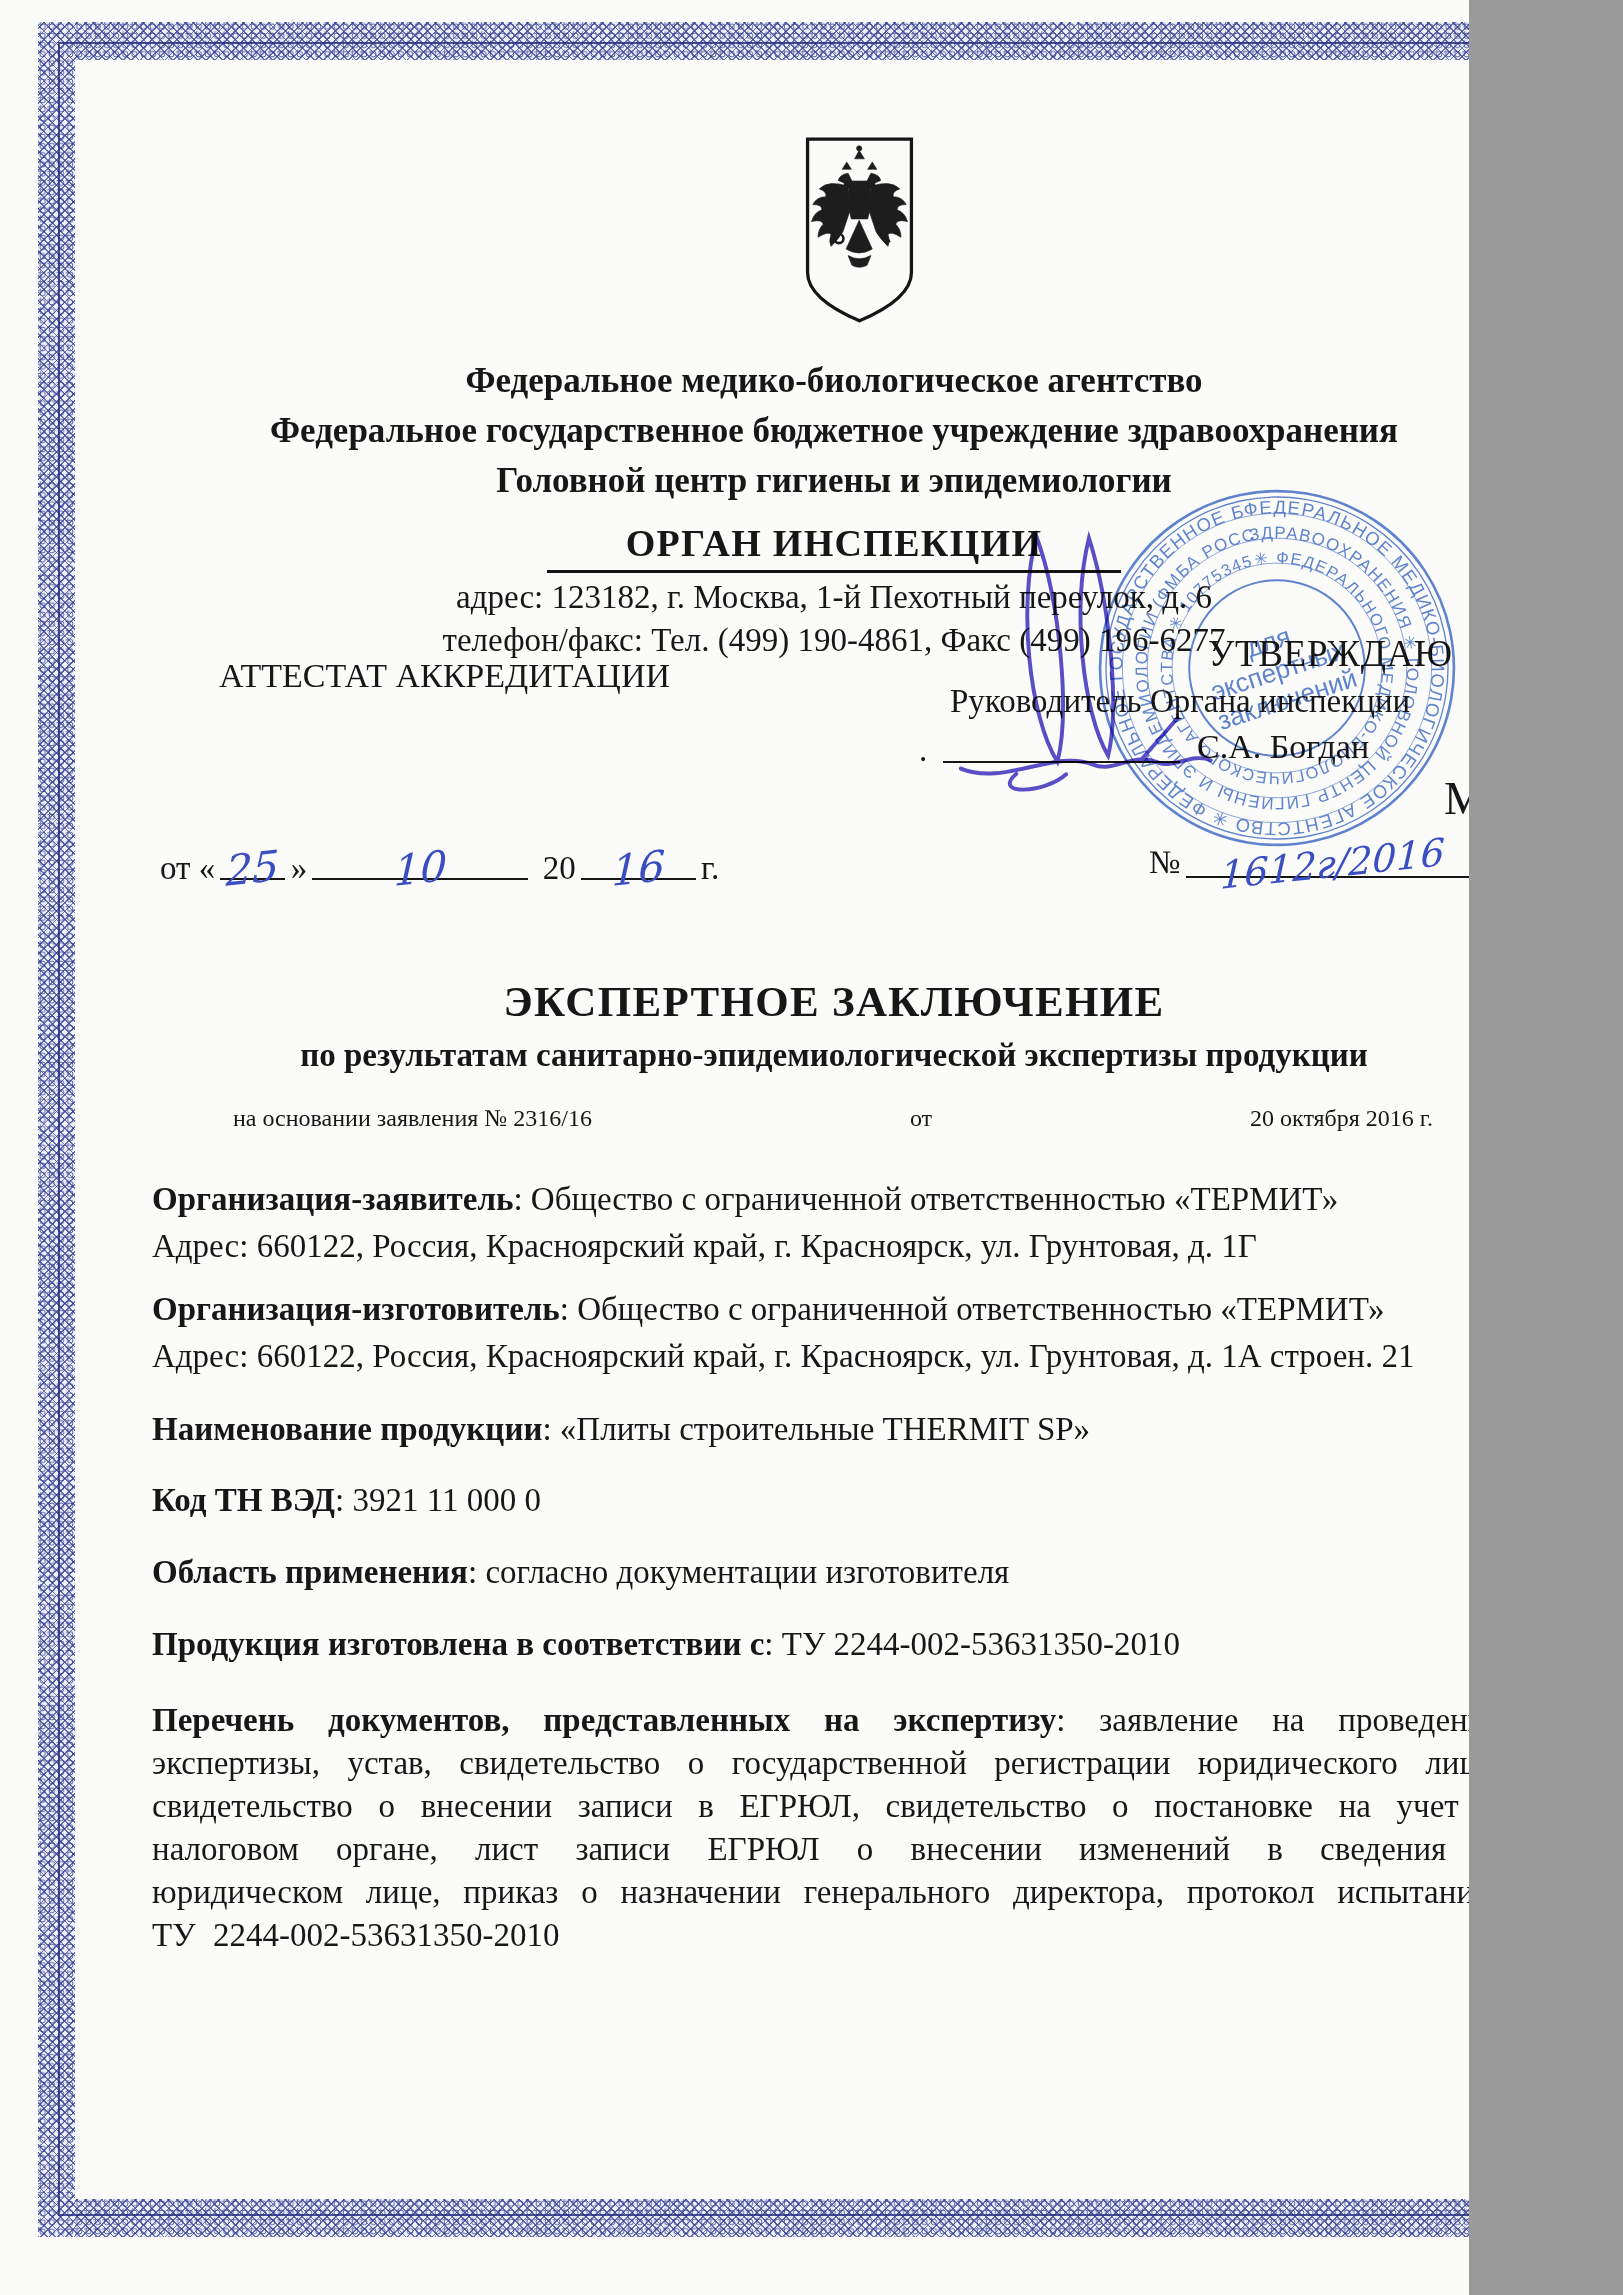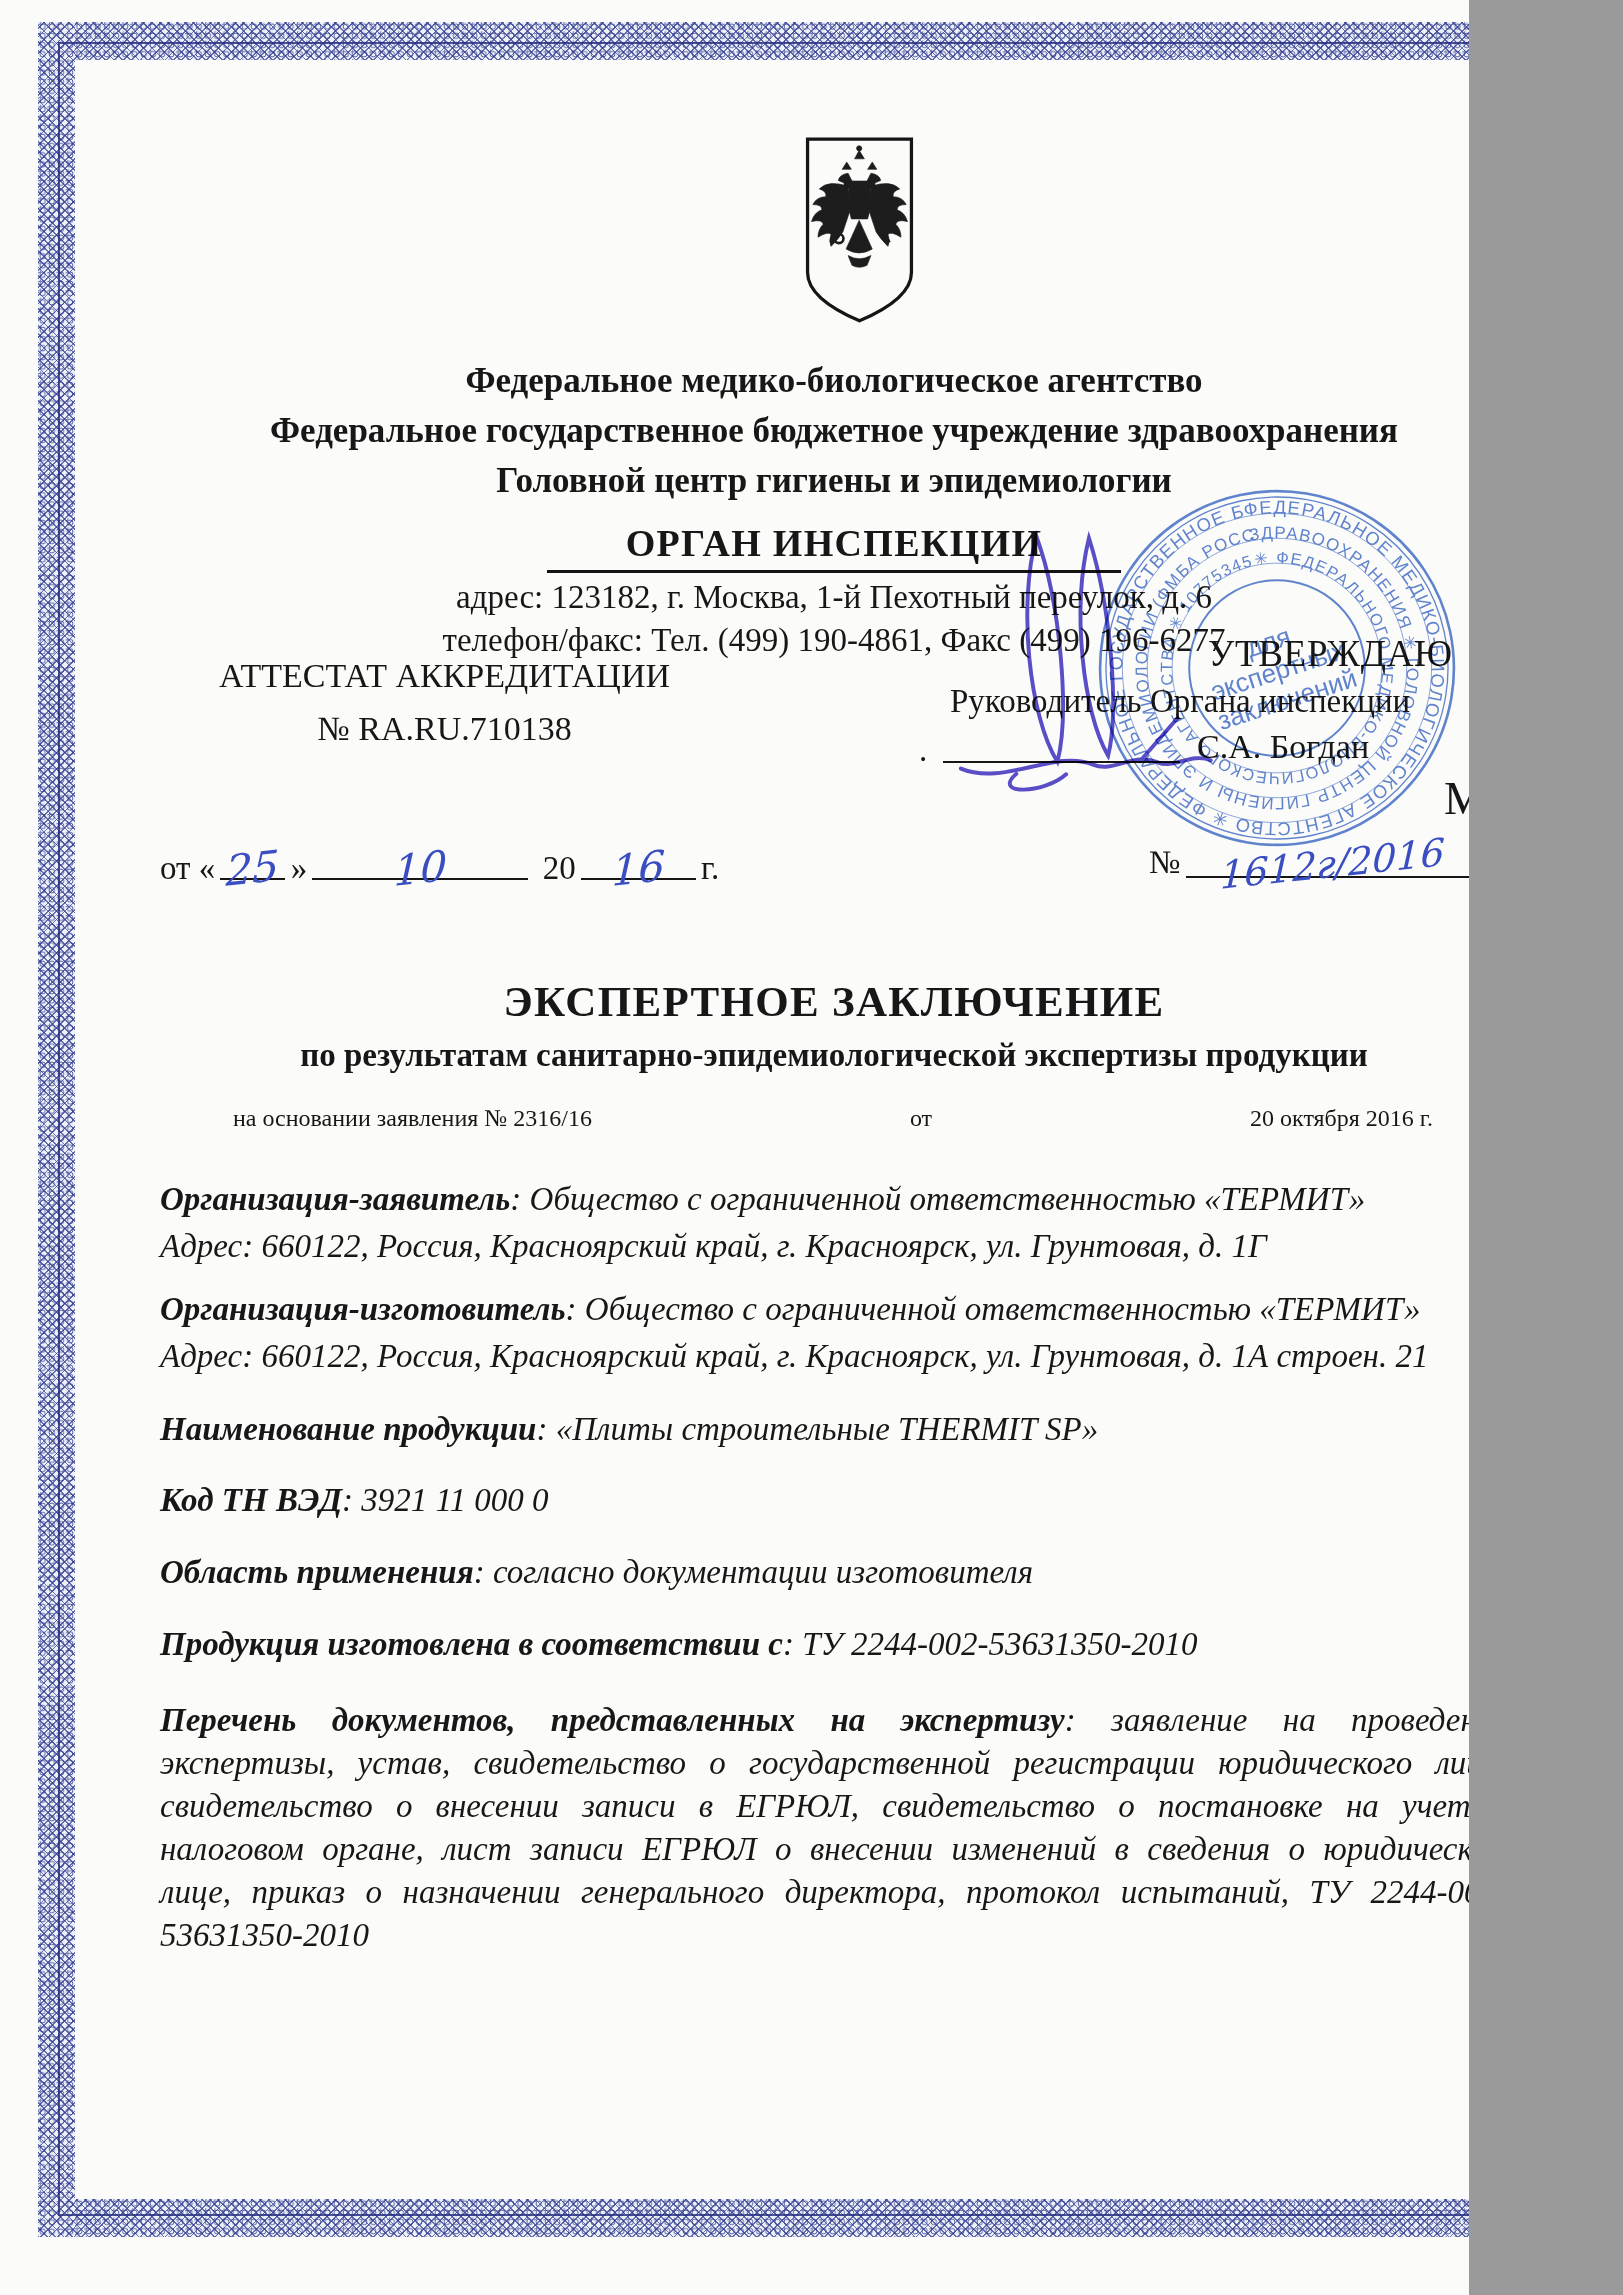--- a/index.html
+++ b/index.html
@@ -25,21 +25,21 @@
   .b{font-weight:bold;}
   .hdr{font-weight:bold;font-size:35px;}
   .inspection{display:inline-block;font-weight:bold;font-size:38px;letter-spacing:1.3px;
     border-bottom:3.9px solid #131313;padding:0 79px 5.2px 79px;}
   .addr{font-size:33px;}
   .acc{position:absolute;left:196px;width:497px;text-align:center;font-size:34px;}
   .title{font-size:43px;font-weight:bold;letter-spacing:1.3px;}
   .subtitle{font-size:33px;font-weight:bold;}
   .basis{position:absolute;left:233px;top:1105px;width:1200px;display:flex;
     justify-content:space-between;font-size:24px;}
-  .sec{position:absolute;left:160px;width:1348px;font-size:33px;line-height:47px;font-style:italic;}
+  .sec{position:absolute;left:152px;width:1348px;font-size:33px;line-height:47px;}
   .sec p{margin:0;}
   .sec.justify p{text-align:justify;word-spacing:9.2px;line-height:43px;}
   
   .fill{font-size:33px;white-space:nowrap;}
   .blank{display:inline-block;border-bottom:2.6px solid #161616;text-align:center;
     margin:0 5.2px;vertical-align:baseline;height:38px;}
   .hand{display:inline-block;font-family:"DejaVu Serif",serif;font-style:italic;
     font-size:42px;color:#3a4ec2;transform:rotate(-6deg) skewX(-8deg) translateY(3.9px);}
   
   .approve{position:absolute;left:1208px;top:632px;font-size:37px;letter-spacing:0.7px;z-index:2;}
@@ -91,21 +91,20 @@
   <div class="c hdr" style="top:411px">Федеральное государственное бюджетное учреждение здравоохранения</div>
   <div class="c hdr" style="top:461px">Головной центр гигиены и эпидемиологии</div>
 
   <div class="c" style="top:521px">
     <span class="inspection">ОРГАН ИНСПЕКЦИИ</span>
   </div>
   <div class="c addr" style="top:579px">адрес: 123182, г. Москва, 1-й Пехотный переулок, д. 6</div>
   <div class="c addr" style="top:622px">телефон/факс: Тел. (499) 190-4861, Факс (499) 196-6277</div>
 
   <div class="acc" style="top:657px">АТТЕСТАТ АККРЕДИТАЦИИ</div>
-  <div class="acc" style="top:710px">№ RA.RU.710138</div>
 
   <div class="approve">УТВЕРЖДАЮ</div>
   <div class="role">Руководитель Органа инспекции</div>
   <div class="sigdot">.</div>
   <div class="sigline"></div>
   <div class="signer">С.А. Богдан</div>
   <div class="mp">М.п.</div>
 
   <svg class="stamp" viewBox="0 0 580 580">
     <g transform="rotate(-12 290 290)" fill="none" stroke="#4b74cc">

